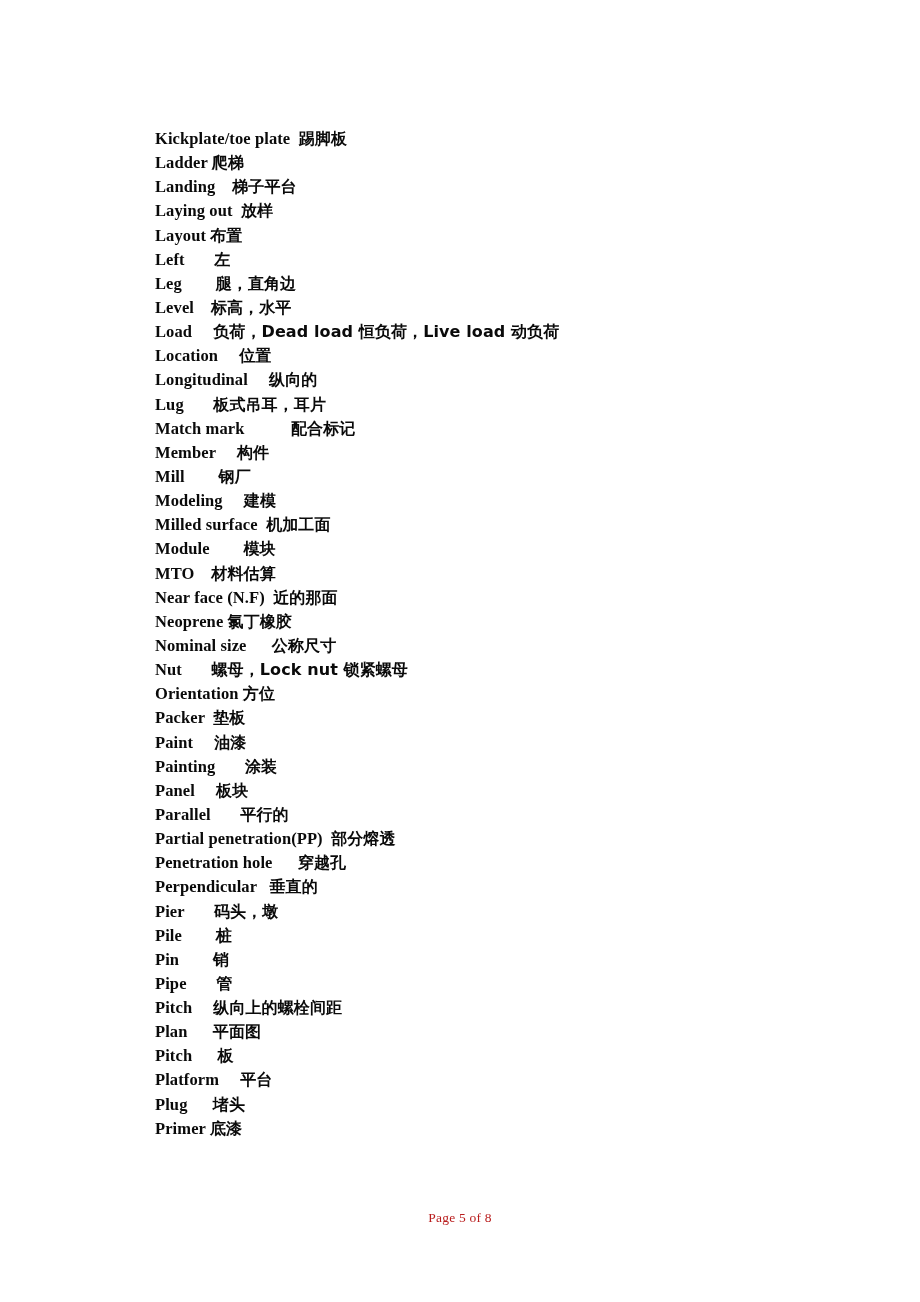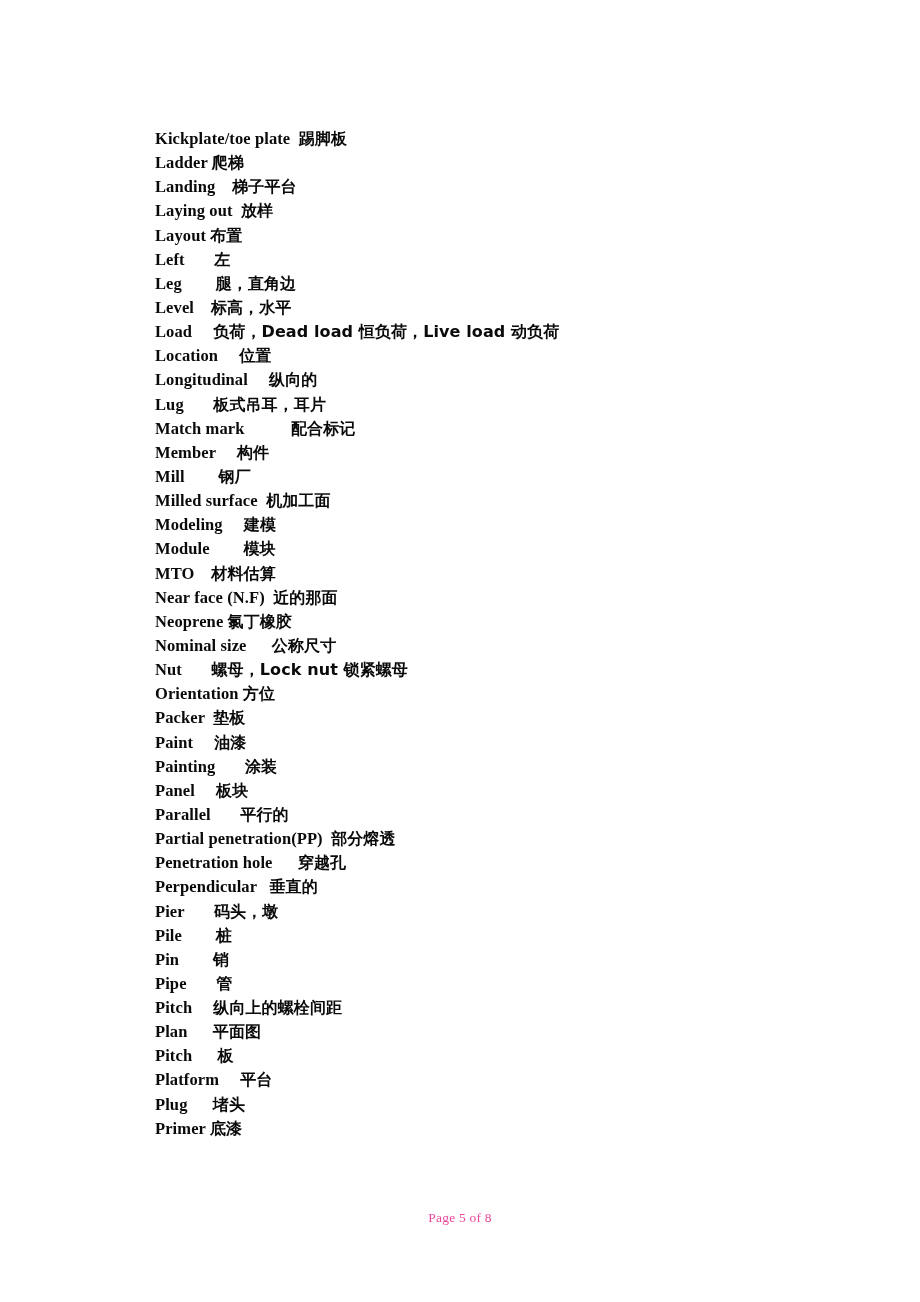--- a/index.html
+++ b/index.html
@@ -55,21 +55,21 @@
     left: 0;
     top: 1208px;
     width: 920px;
     text-align: center;
   }
   .footer-text {
     display: inline-block;
     font-family: "Liberation Serif", "DejaVu Serif", serif;
     font-size: 13.5px;
     font-weight: normal;
-    color: #ec4899;
+    color: #b91c1c;
     letter-spacing: 0.2px;
   }
 </style>
 </head>
 <body>
 
 <div class="page">
 
   <div class="content">
     <div class="glossary-list">
@@ -81,22 +81,22 @@
         <div class="glossary-entry"><span>Left</span><span>       </span><span class="cn">左</span></div>
         <div class="glossary-entry"><span>Leg</span><span>        </span><span class="cn">腿，直角边</span></div>
         <div class="glossary-entry"><span>Level</span><span>    </span><span class="cn">标高，水平</span></div>
         <div class="glossary-entry"><span>Load</span><span>     </span><span class="cn">负荷，Dead load 恒负荷，Live load 动负荷</span></div>
         <div class="glossary-entry"><span>Location</span><span>     </span><span class="cn">位置</span></div>
         <div class="glossary-entry"><span>Longitudinal</span><span>     </span><span class="cn">纵向的</span></div>
         <div class="glossary-entry"><span>Lug</span><span>       </span><span class="cn">板式吊耳，耳片</span></div>
         <div class="glossary-entry"><span>Match mark</span><span>           </span><span class="cn">配合标记</span></div>
         <div class="glossary-entry"><span>Member</span><span>     </span><span class="cn">构件</span></div>
         <div class="glossary-entry"><span>Mill</span><span>        </span><span class="cn">钢厂</span></div>
+        <div class="glossary-entry"><span>Modeling</span><span>     </span><span class="cn">建模</span></div>
         <div class="glossary-entry"><span>Milled surface</span><span>  </span><span class="cn">机加工面</span></div>
-        <div class="glossary-entry"><span>Modeling</span><span>     </span><span class="cn">建模</span></div>
         <div class="glossary-entry"><span>Module</span><span>        </span><span class="cn">模块</span></div>
         <div class="glossary-entry"><span>MTO</span><span>    </span><span class="cn">材料估算</span></div>
         <div class="glossary-entry"><span>Near face (N.F)</span><span>  </span><span class="cn">近的那面</span></div>
         <div class="glossary-entry"><span>Neoprene</span><span> </span><span class="cn">氯丁橡胶</span></div>
         <div class="glossary-entry"><span>Nominal size</span><span>      </span><span class="cn">公称尺寸</span></div>
         <div class="glossary-entry"><span>Nut</span><span>       </span><span class="cn">螺母，Lock nut 锁紧螺母</span></div>
         <div class="glossary-entry"><span>Orientation</span><span> </span><span class="cn">方位</span></div>
         <div class="glossary-entry"><span>Packer</span><span>  </span><span class="cn">垫板</span></div>
         <div class="glossary-entry"><span>Paint</span><span>     </span><span class="cn">油漆</span></div>
         <div class="glossary-entry"><span>Painting</span><span>       </span><span class="cn">涂装</span></div>

